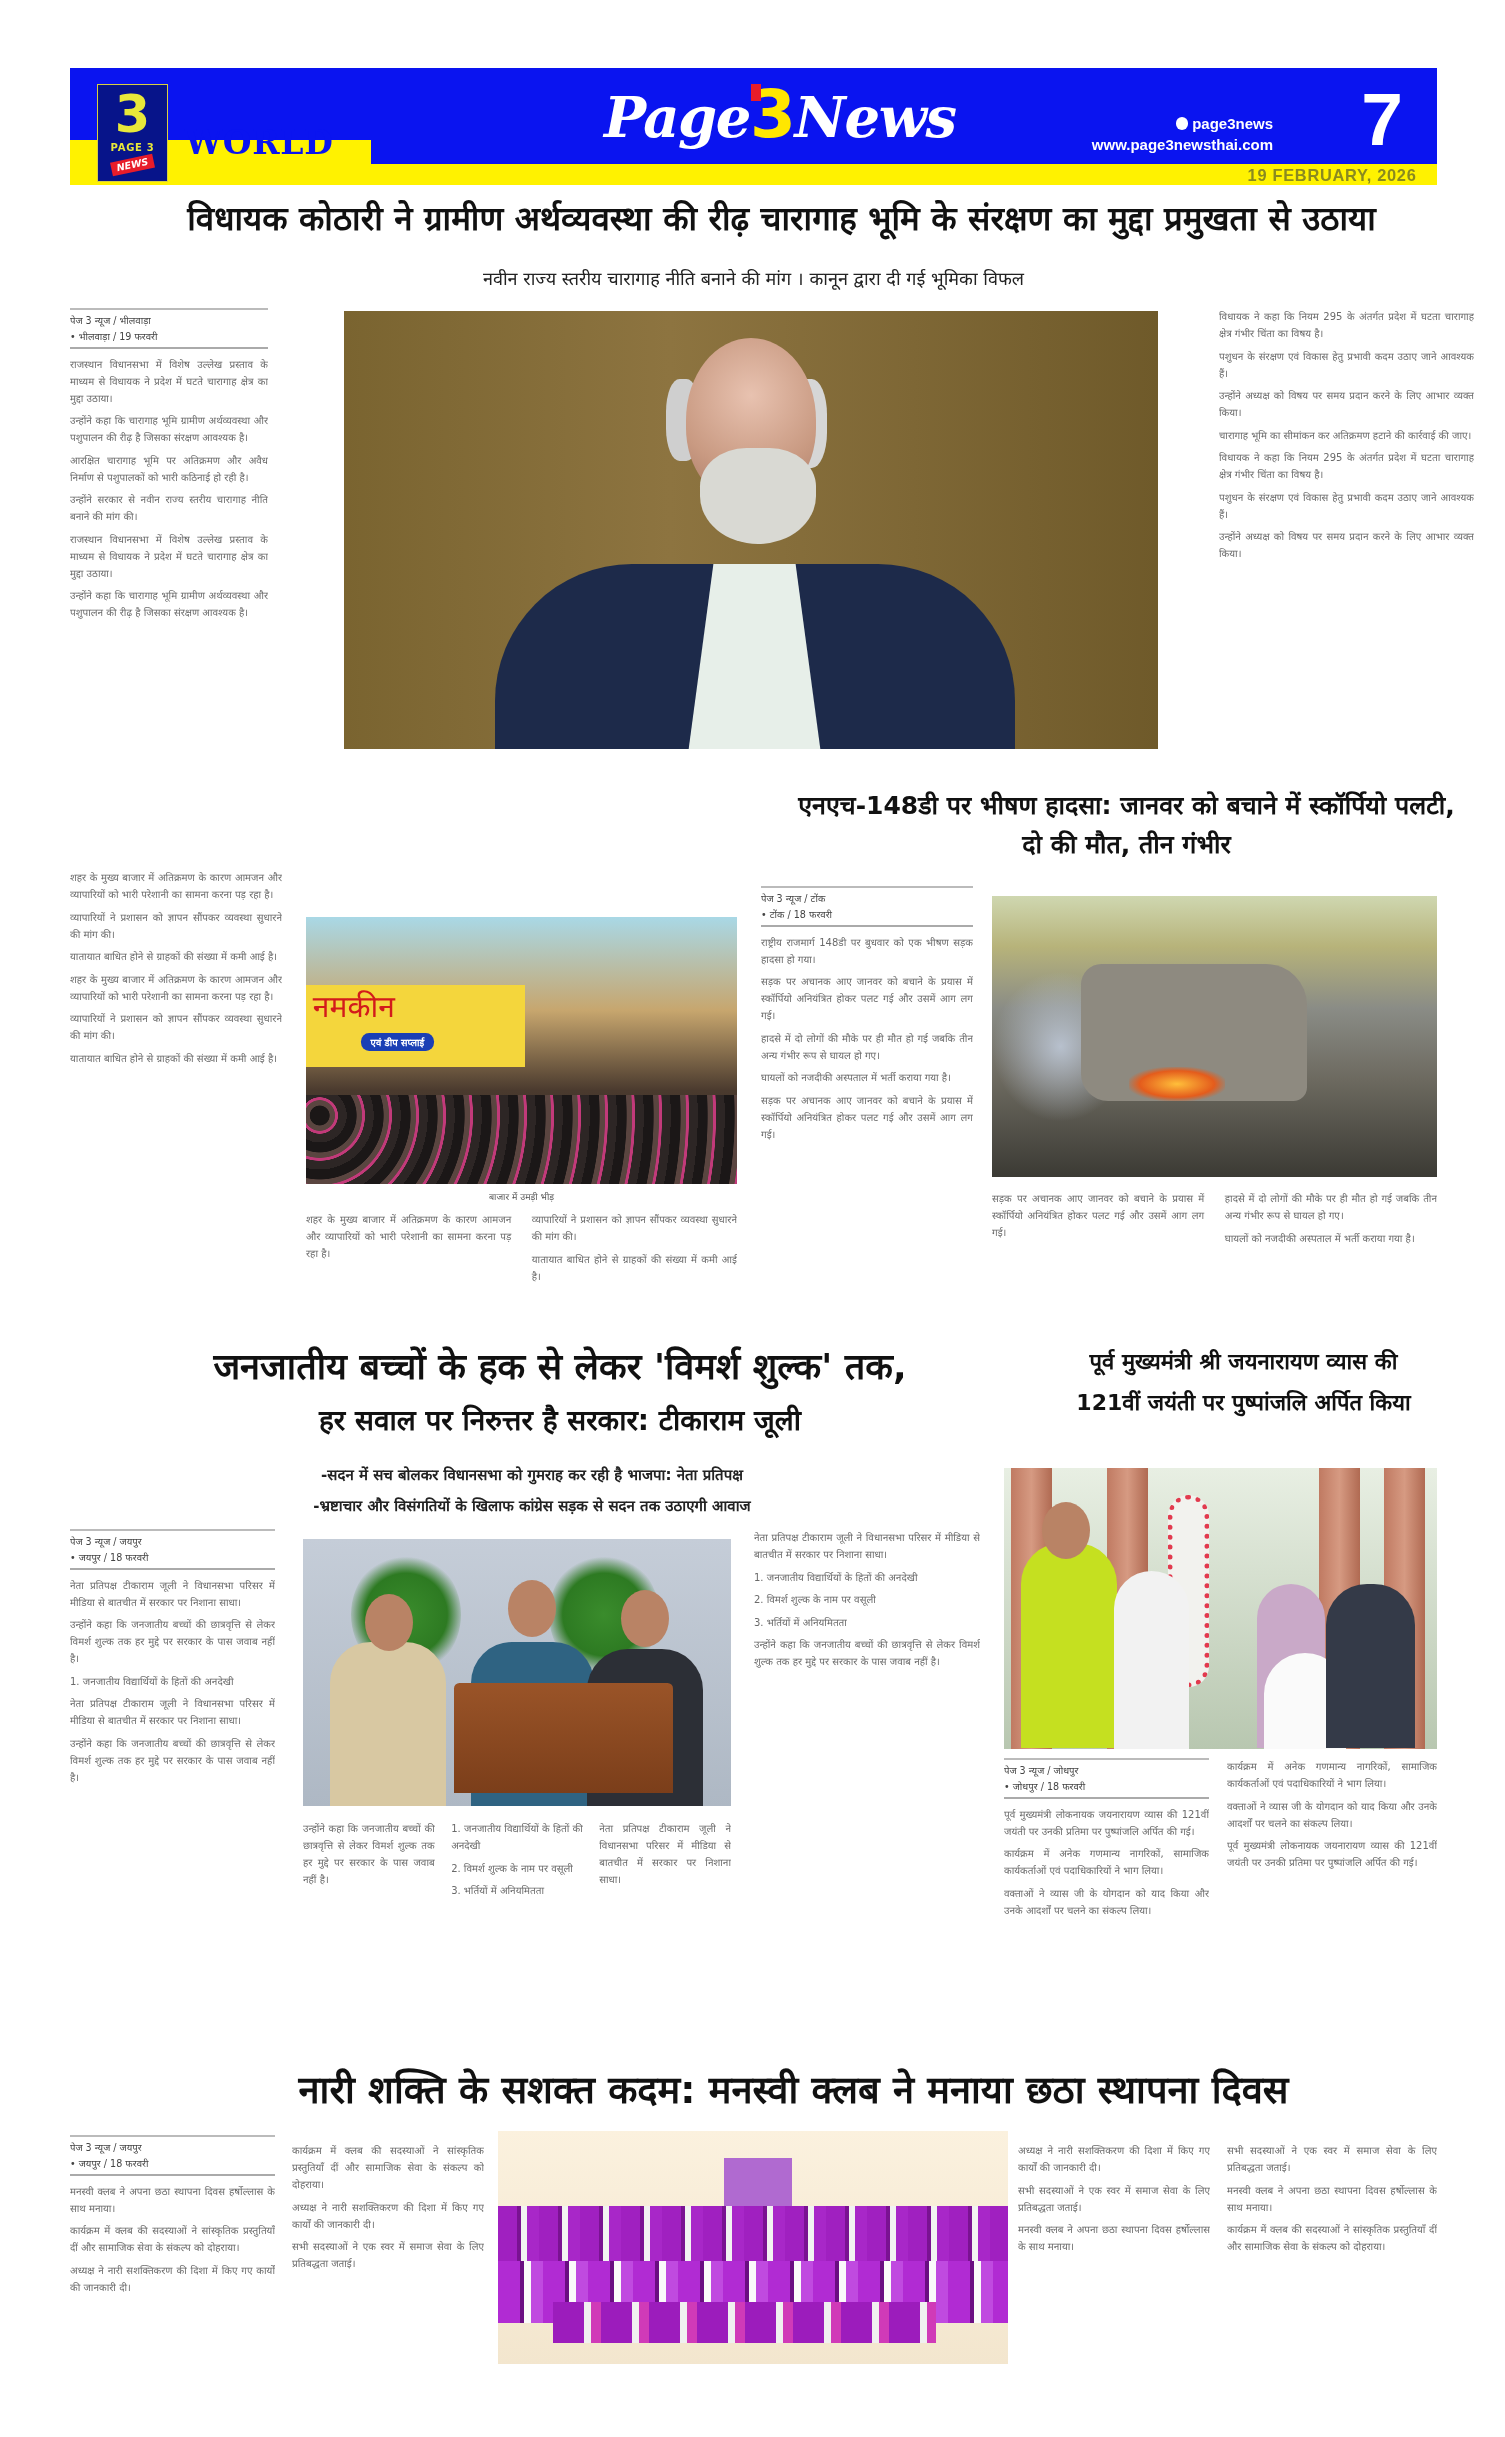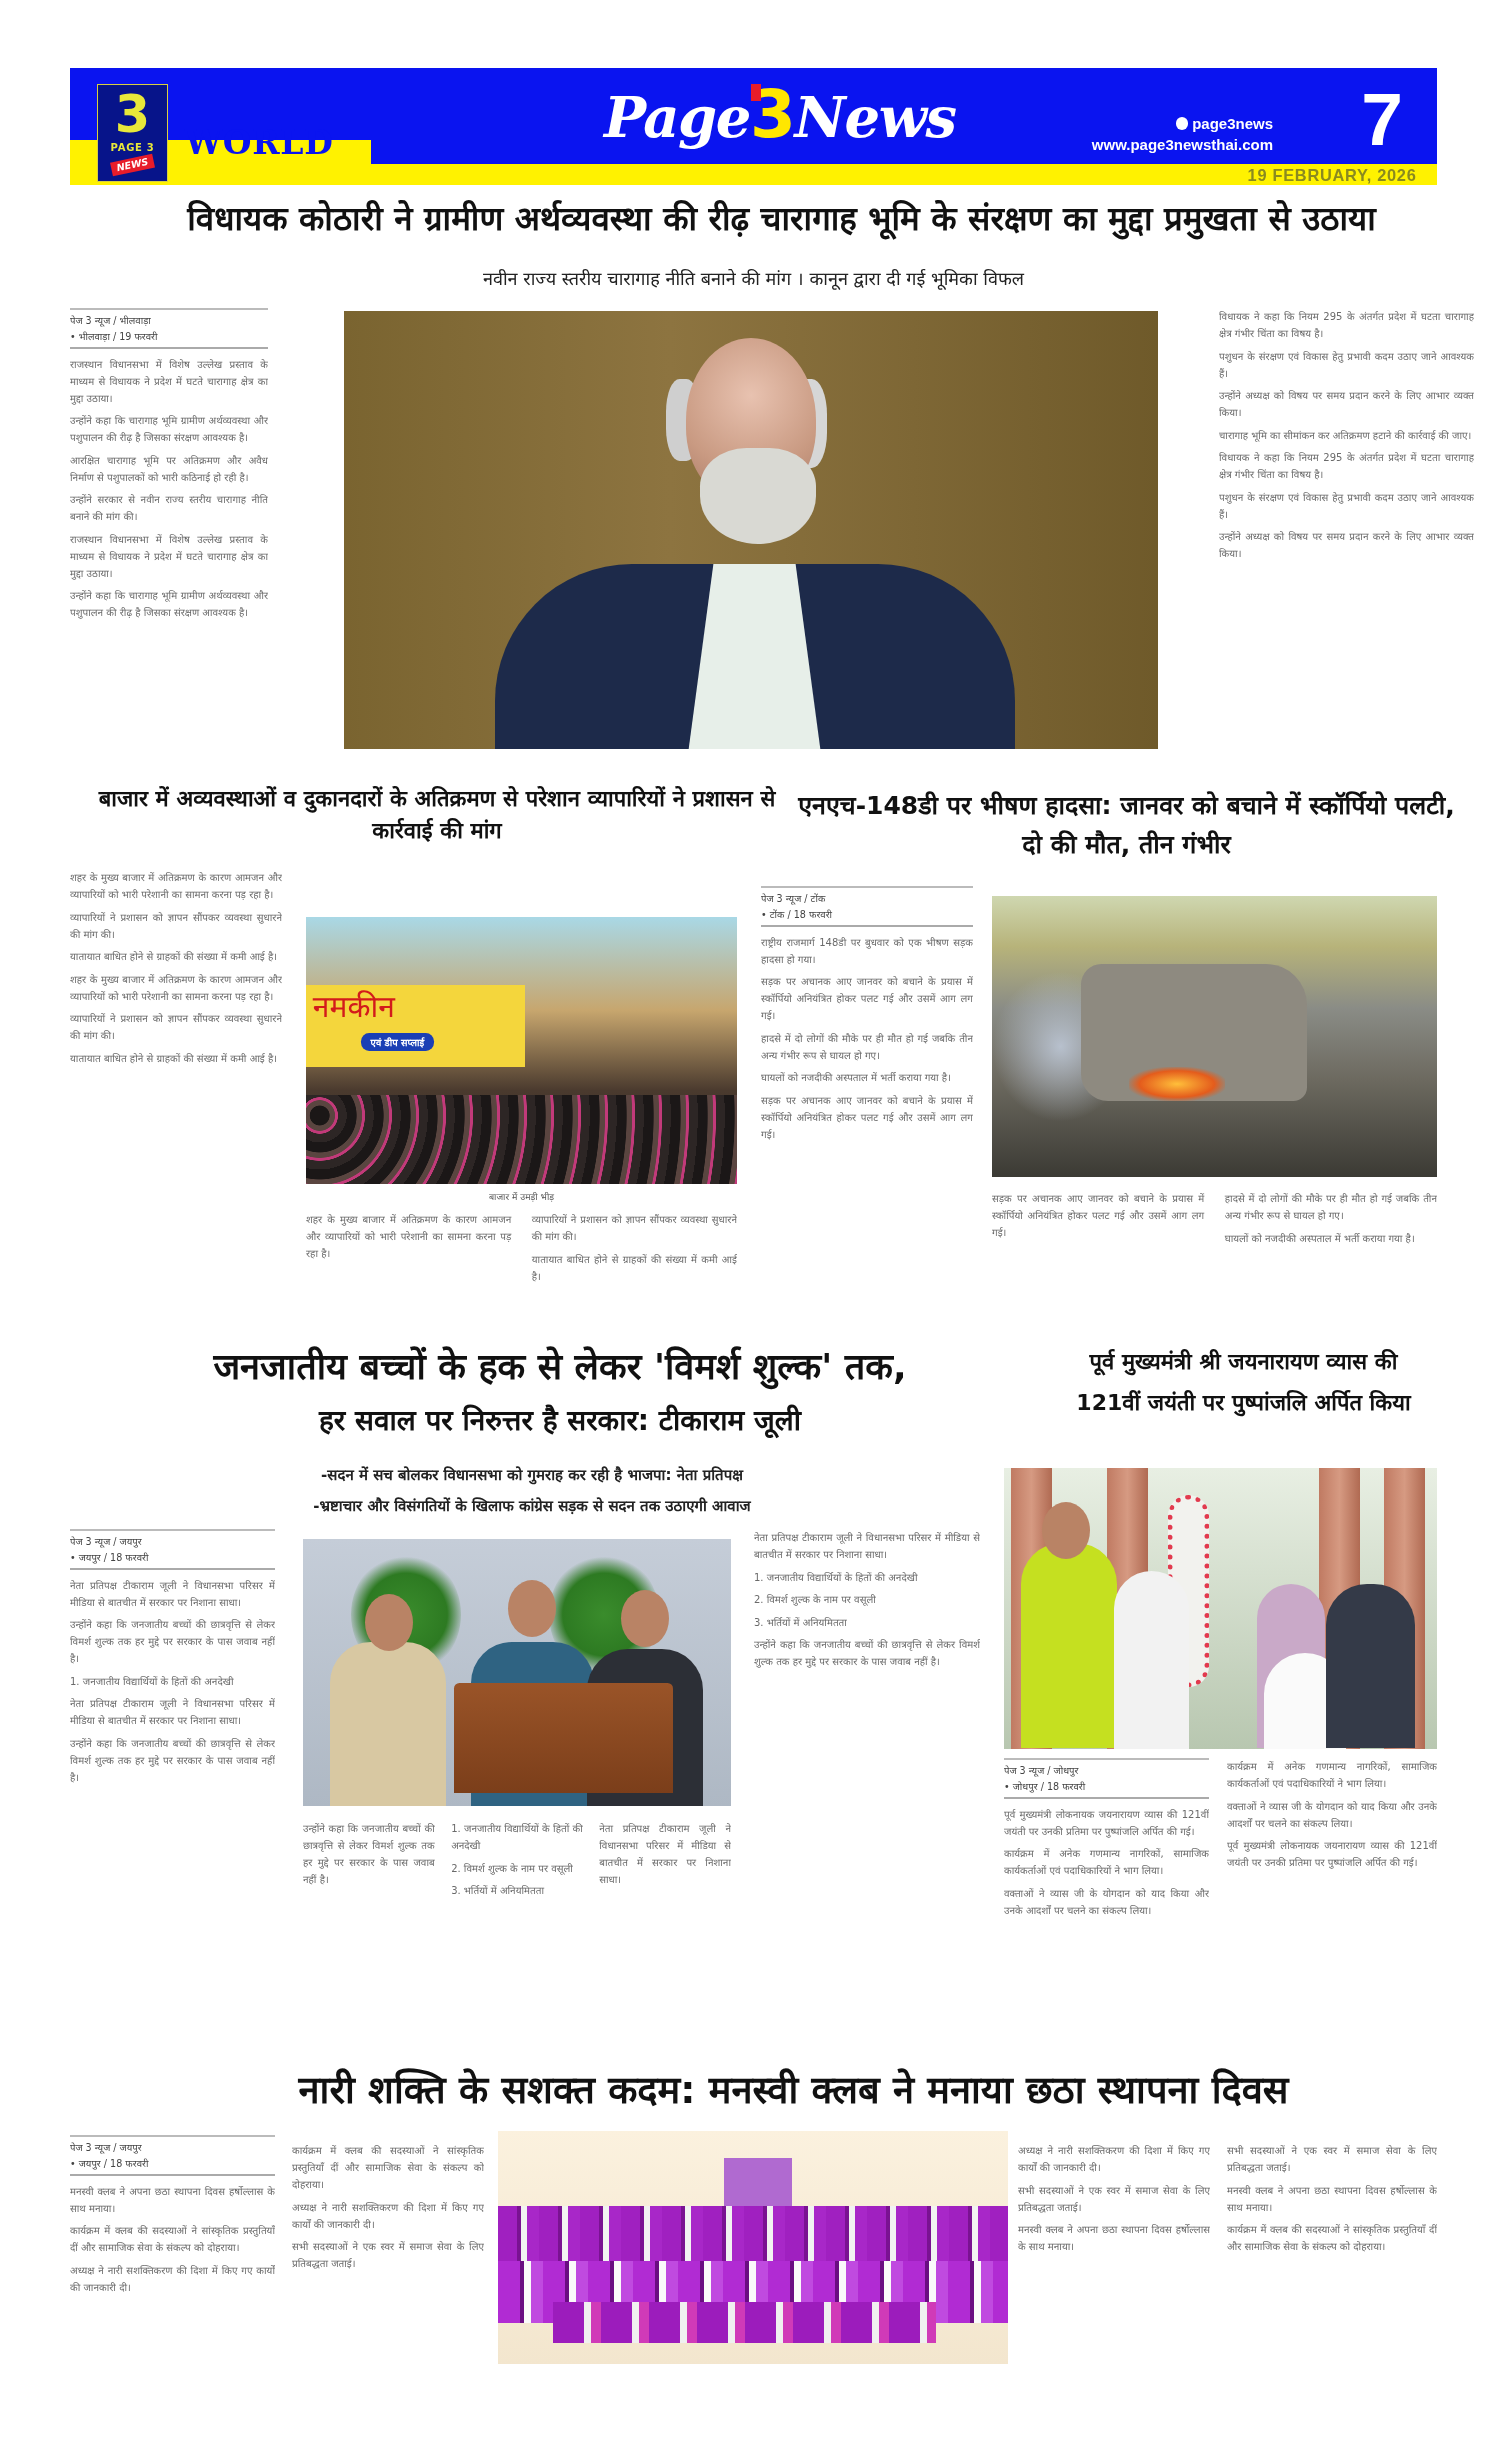--- a/index.html
+++ b/index.html
@@ -139,21 +139,20 @@
       <p>विधायक ने कहा कि नियम 295 के अंतर्गत प्रदेश में घटता चारागाह क्षेत्र गंभीर चिंता का विषय है।</p>
       <p>पशुधन के संरक्षण एवं विकास हेतु प्रभावी कदम उठाए जाने आवश्यक हैं।</p>
       <p>उन्होंने अध्यक्ष को विषय पर समय प्रदान करने के लिए आभार व्यक्त किया।</p>
       <p>चारागाह भूमि का सीमांकन कर अतिक्रमण हटाने की कार्रवाई की जाए।</p>
       <p>विधायक ने कहा कि नियम 295 के अंतर्गत प्रदेश में घटता चारागाह क्षेत्र गंभीर चिंता का विषय है।</p>
       <p>पशुधन के संरक्षण एवं विकास हेतु प्रभावी कदम उठाए जाने आवश्यक हैं।</p>
       <p>उन्होंने अध्यक्ष को विषय पर समय प्रदान करने के लिए आभार व्यक्त किया।</p>
     </div>
   </div>
 
-  <div class="hl" style="left:0; top:715px; width:678px; font-size:22px; line-height:1.45;">बाजार में अव्यवस्थाओं व दुकानदारों के अतिक्रमण से परेशान व्यापारियों ने प्रशासन से कार्रवाई की मांग</div>
   <div class="col" style="left:0; top:801px; width:212px; height:520px;">
     <div class="body">
       <p>शहर के मुख्य बाजार में अतिक्रमण के कारण आमजन और व्यापारियों को भारी परेशानी का सामना करना पड़ रहा है।</p>
       <p>व्यापारियों ने प्रशासन को ज्ञापन सौंपकर व्यवस्था सुधारने की मांग की।</p>
       <p>यातायात बाधित होने से ग्राहकों की संख्या में कमी आई है।</p>
       <p>शहर के मुख्य बाजार में अतिक्रमण के कारण आमजन और व्यापारियों को भारी परेशानी का सामना करना पड़ रहा है।</p>
       <p>व्यापारियों ने प्रशासन को ज्ञापन सौंपकर व्यवस्था सुधारने की मांग की।</p>
       <p>यातायात बाधित होने से ग्राहकों की संख्या में कमी आई है।</p>
     </div>
   </div>

